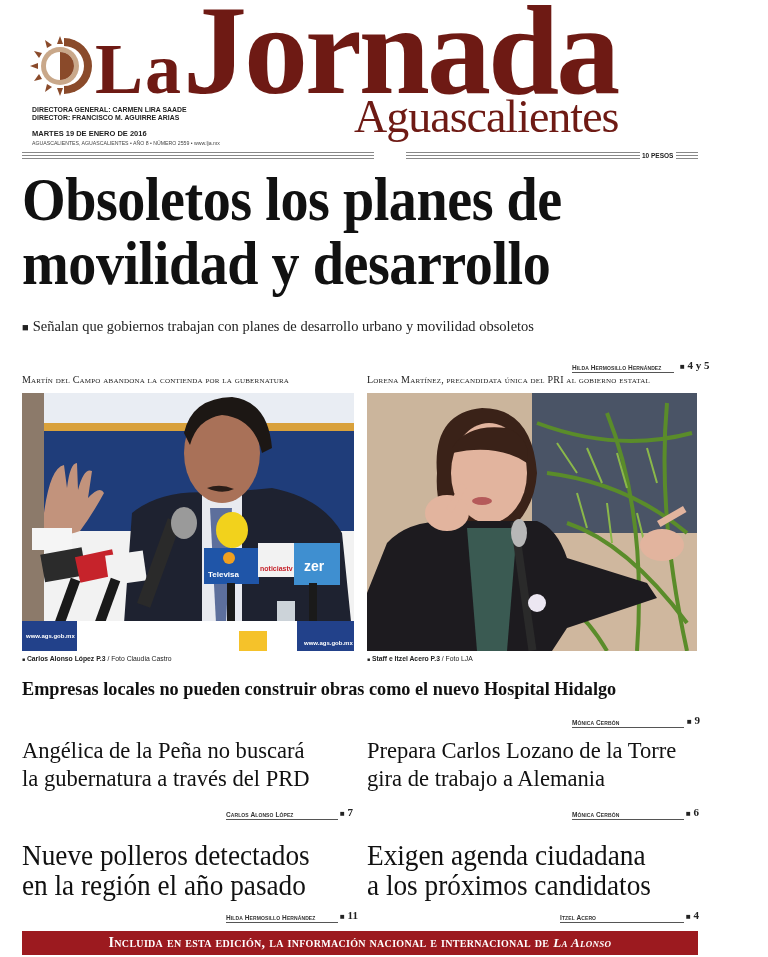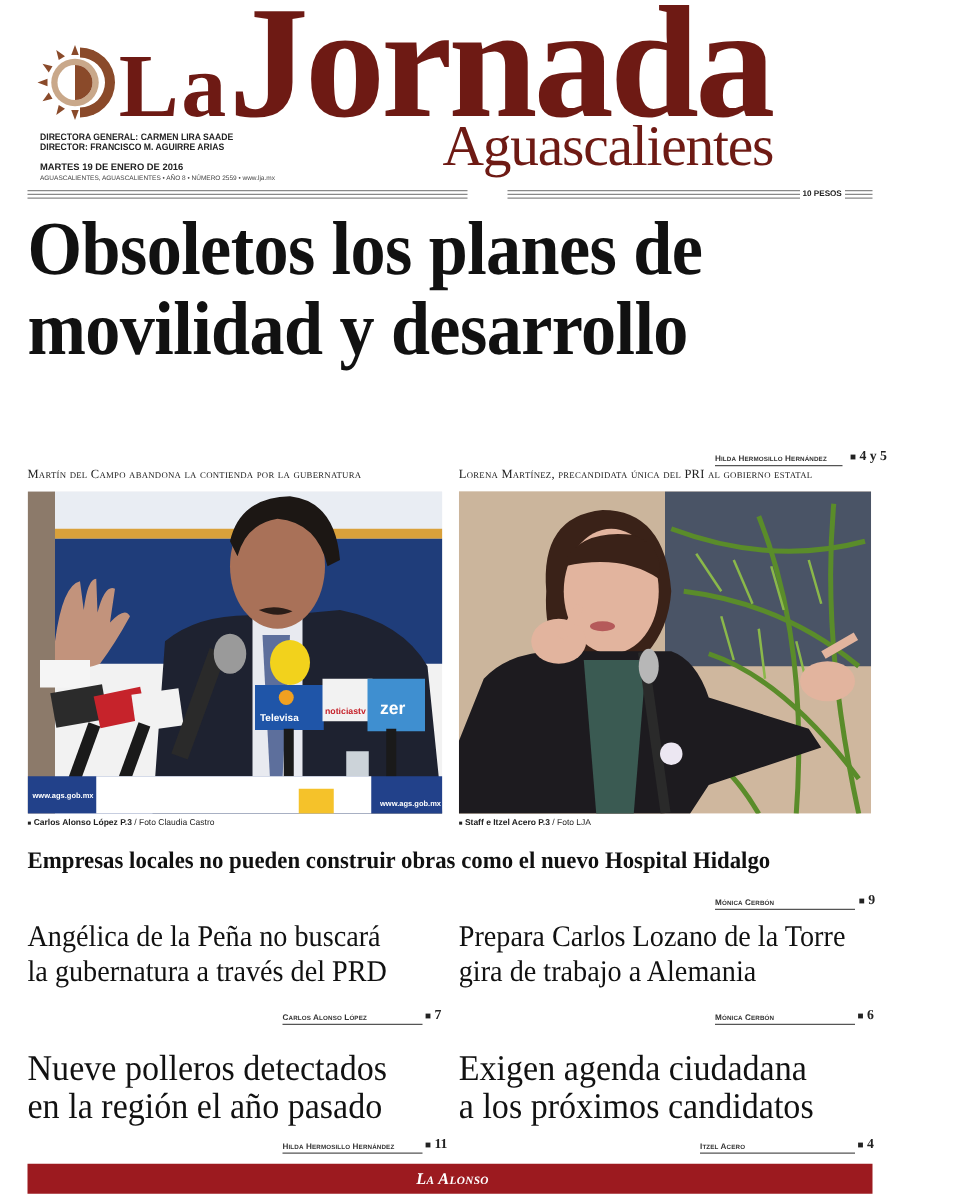--- a/index.html
+++ b/index.html
@@ -92,20 +92,21 @@
 </div>
 <div class="abs price">10 PESOS</div>
 <div class="abs rule-set3">
   <div class="rule-line"></div>
     <div class="rule-line"></div>
     <div class="rule-line"></div>
 </div>
 
 <div class="abs headline">Obsoletos los planes de movilidad y desarrollo</div>
 <div class="abs bullets">
+  <div><span class="sq">■</span><span>Señalan que gobiernos trabajan con planes de desarrollo urbano y movilidad obsoletos</span></div>
 </div>
 <div class="byline" style="left:572px; top:356px; width:100px;">
   <span class="name" style="width:102px;">Hilda Hermosillo Hernández</span>
   <span class="page" style="left:108px;"><span style="font-size:8px;">■</span> <span>4 y 5</span></span>
 </div>
 
 <div class="kicker" style="left:22px;">Martín del Campo abandona la contienda por la gubernatura</div>
 <div class="kicker" style="left:367px;">Lorena Martínez, precandidata única del PRI al gobierno estatal</div>
 
 <div class="photo" style="left:22px; width:332px;">
@@ -236,14 +237,15 @@
 <div class="story large" style="left:367px; top:840px;">
   <div>Exigen agenda ciudadana</div>
   <div>a los próximos candidatos</div>
 </div>
 <div class="byline" style="left:560px; top:906px;">
   <span class="name" style="width:124px;">Itzel Acero</span>
   <span class="page" style="left:126px;"><span style="font-size:8px;">■</span> <span>4</span></span>
 </div>
 
 <div class="abs footer-banner">
+  <span class="text">Incluida en esta edición, la información nacional e internacional de</span>
   <i>La Alonso</i>
 </div>
 
 </body></html>

